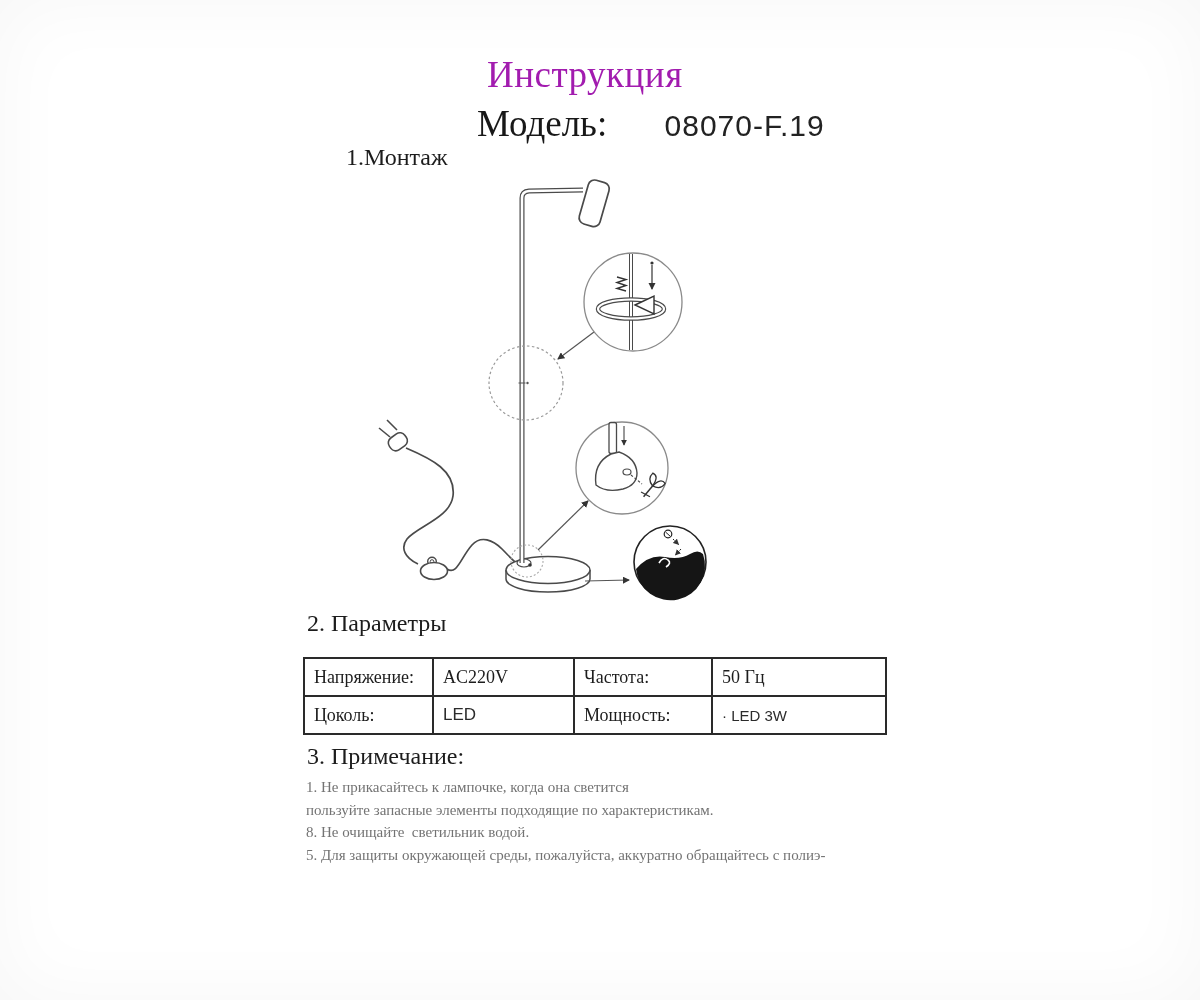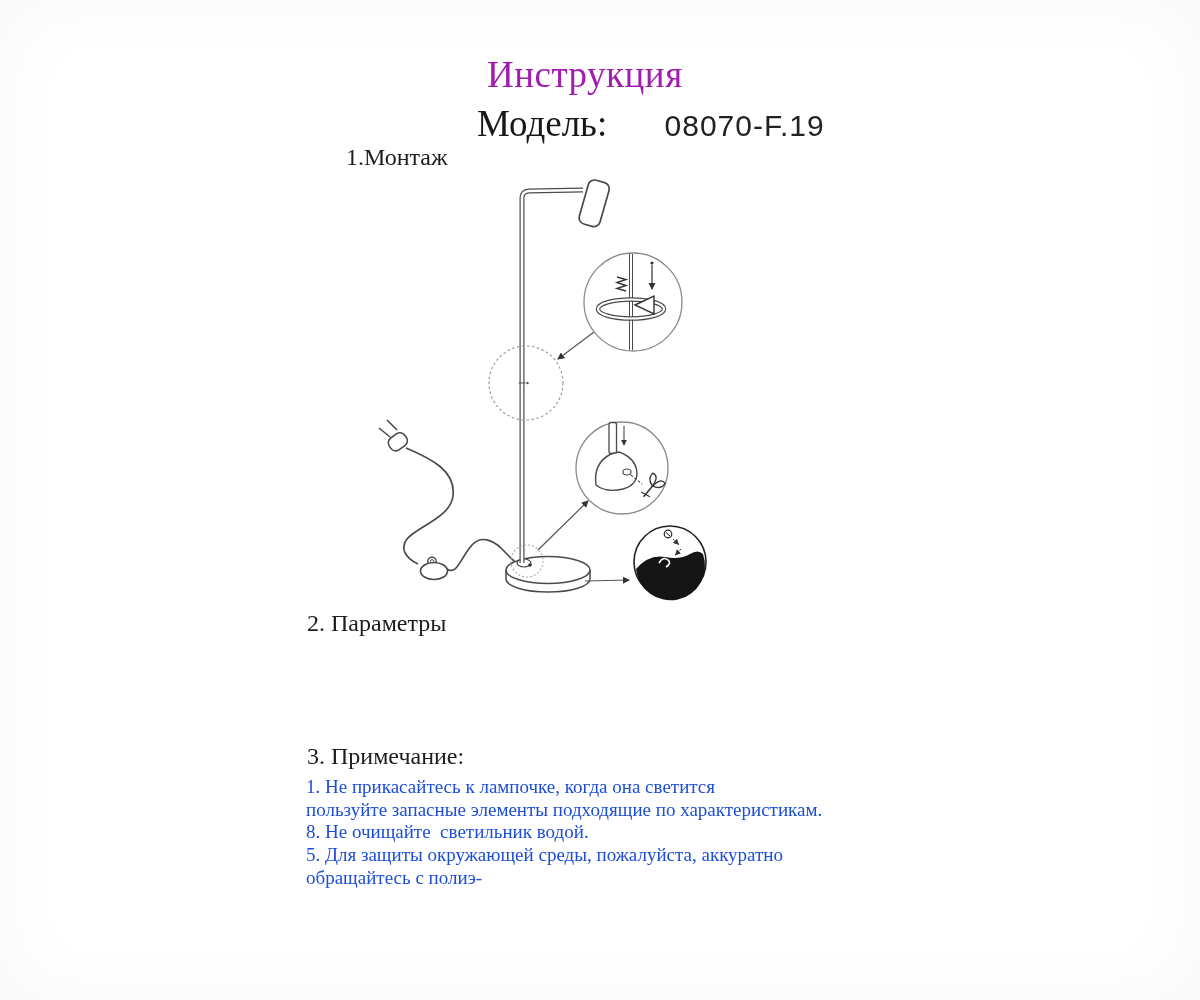--- a/index.html
+++ b/index.html
@@ -28,21 +28,21 @@
   }
   table.params td{
     border:2px solid #2a2a2a;height:36px;padding:0 0 0 9px;vertical-align:middle;
     overflow:hidden;white-space:nowrap;
   }
   td.val-sans{
     font-family:"Liberation Sans","DejaVu Sans",sans-serif;font-size:16px;color:#2b2b2b;
   }
   .notes-block{left:306px;top:776px;width:560px;}
   .note-line{
-    font-size:19px;line-height:22.7px;white-space:pre-wrap;color:#1d4ed8;
+    font-size:15px;line-height:22.7px;white-space:pre-wrap;color:#737373;
   }
 </style>
 </head>
 <body>
 
 <div class="page">
 
   <div class="abs title">Инструкция</div>
   <div class="abs model-line"><span>Модель:</span> <span class="model-value">08070-F.19</span></div>
 
@@ -131,20 +131,42 @@
       <circle cx="308" cy="369" r="3.8" fill="#fff" stroke="#222" stroke-width="1.2"></circle>
       <line x1="305.5" y1="367" x2="310.5" y2="371.5" stroke="#222" stroke-width="1"></line>
       <line x1="313" y1="374" x2="318.5" y2="379.5" stroke="#222" stroke-width="1" stroke-dasharray="2 1.5" marker-end="url(#arw)"></line>
       <line x1="321" y1="384" x2="315.5" y2="390" stroke="#222" stroke-width="1" stroke-dasharray="2 1.5" marker-end="url(#arw)"></line>
       <path d="M 299 398 q 4 -7 9 -3 q 4 3 -2 7" fill="none" stroke="#fff" stroke-width="1.6"></path>
     </g>
   </svg>
 
   <div class="abs sec-heading" id="h-params">2. Параметры</div>
 
+  <table class="abs params">
+    <colgroup>
+      <col style="width:129px">
+        <col style="width:141px">
+        <col style="width:138px">
+        <col style="width:174px">
+    </colgroup>
+    <tbody>
+      <tr>
+        <td>Напряжение:</td>
+        <td>AC220V</td>
+        <td>Частота:</td>
+        <td>50 Гц</td>
+      </tr>
+      <tr>
+        <td>Цоколь:</td>
+        <td class="val-sans" style="font-size:17px;">LED</td>
+        <td>Мощность:</td>
+        <td class="val-sans" style="font-size:15px;">· LED 3W</td>
+      </tr>
+    </tbody>
+  </table>
 
   <div class="abs sec-heading" id="h-notes">3. Примечание:</div>
 
   <div class="abs notes-block">
     <div class="note-line">1. Не прикасайтесь к лампочке, когда она светится</div>
     <div class="note-line">пользуйте запасные элементы подходящие по характеристикам.</div>
     <div class="note-line">8. Не очищайте  светильник водой.</div>
     <div class="note-line">5. Для защиты окружающей среды, пожалуйста, аккуратно обращайтесь с полиэ-</div>
 
   </div>

